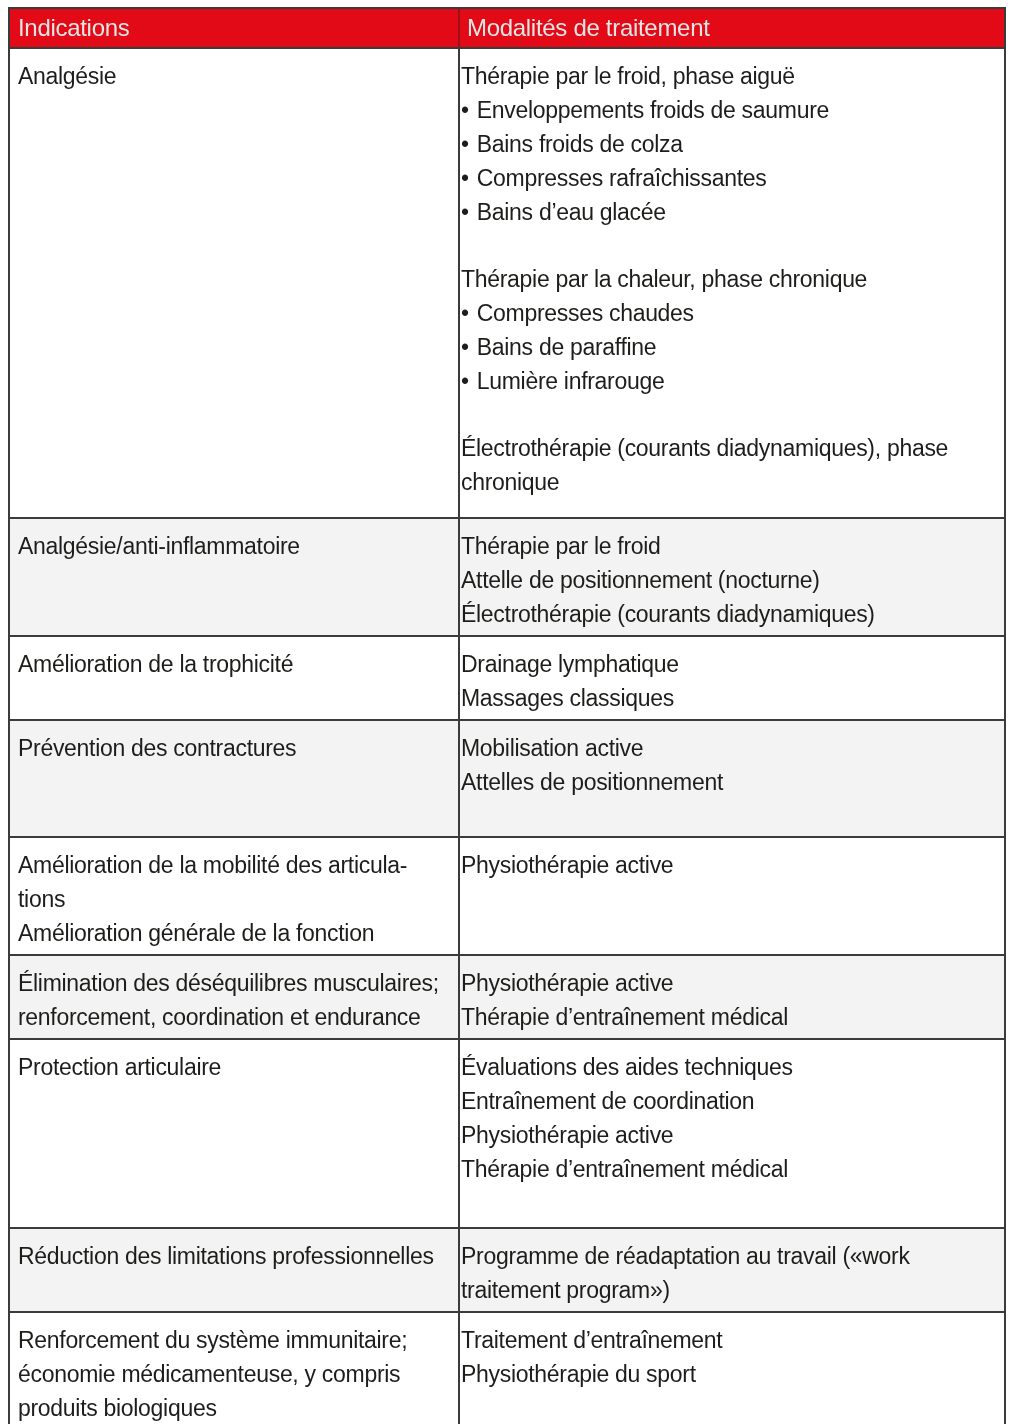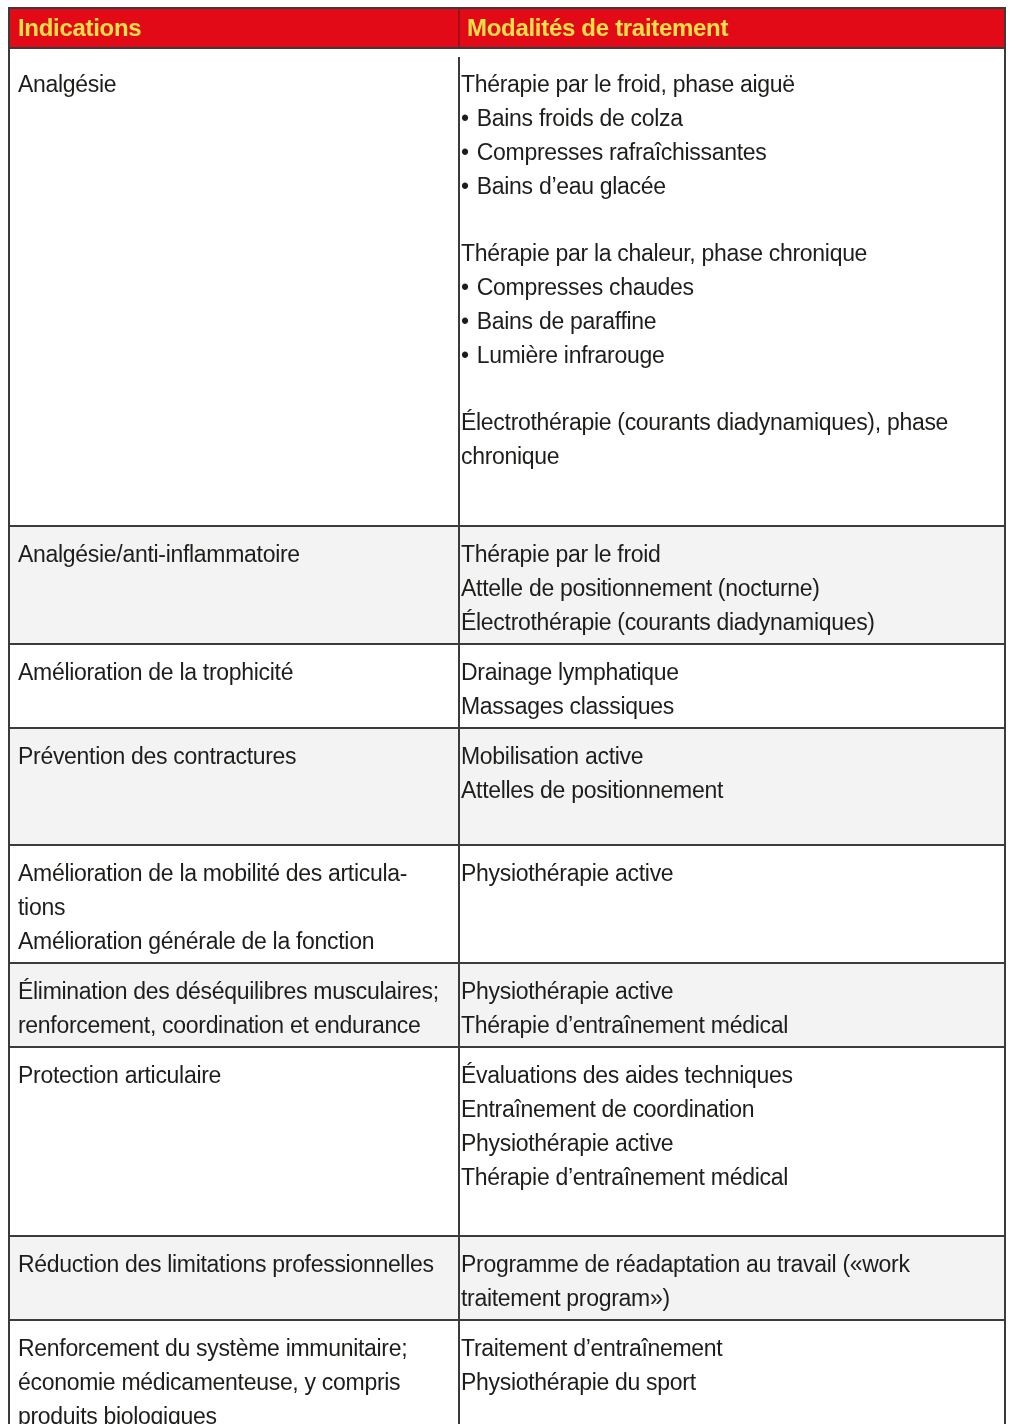--- a/index.html
+++ b/index.html
@@ -18,22 +18,22 @@
     background: #ffffff;
   }
   .header-row {
     display: flex;
     background: var(--header-bg, #e10a16);
     height: 40px;
     border-bottom: 2px solid #3b3b3b;
   }
   .hcell {
     display: flex; align-items: center;
-    color: #fde047;
-    font-weight: bold;
+    color: #e5e5e5;
+    font-weight: normal;
     font-size: 24px;
     letter-spacing: -0.3px;
   }
   .hcell.left {
     width: 450px;
     padding-left: 8px;
     border-right: 2px solid #9f1016;
   }
   .hcell.right { flex: 1; padding-left: 7px; }
   .rows .row { display: flex; background: #ffffff; }
@@ -48,21 +48,21 @@
   .cell.left {
     width: 450px;
     border-right: 2px solid #3b3b3b;
     padding-left: 8px;
   }
   .cell.right { flex: 1; padding-left: 1px; }
   .line { white-space: nowrap; }
   .bullet::before { content: "\2022"; margin-right: 8px; }
   .spacer { height: 33px; }
   
-  .rows .row:nth-child(1) { min-height: 468px; margin-top: 8px; }
+  .rows .row:nth-child(1) { min-height: 468px; }
   .rows .row:nth-child(2) { min-height: 117px; }
   .rows .row:nth-child(3) { min-height: 82px;  }
   .rows .row:nth-child(4) { min-height: 117px; }
   .rows .row:nth-child(5) { min-height: 114px; }
   .rows .row:nth-child(6) { min-height: 79px;  }
   .rows .row:nth-child(7) { min-height: 189px; }
   .rows .row:nth-child(8) { min-height: 81px;  }
   .rows .row:nth-child(9) { min-height: 116px; }
 </style>
 </head>
@@ -77,20 +77,21 @@
       <span>Modalités de traitement</span>
     </div>
   </div>
   <div class="rows">
   <div class="row">
     <div class="cell left">
           <div class="line">Analgésie</div>
         </div>
     <div class="cell right">
           <div class="line">Thérapie par le froid, phase aiguë</div>
+          <div class="line bullet">Enveloppements froids de saumure</div>
           <div class="line bullet">Bains froids de colza</div>
           <div class="line bullet">Compresses rafraîchissantes</div>
           <div class="line bullet">Bains d’eau glacée</div>
           <div class="spacer"></div>
           <div class="line">Thérapie par la chaleur, phase chronique</div>
           <div class="line bullet">Compresses chaudes</div>
           <div class="line bullet">Bains de paraffine</div>
           <div class="line bullet">Lumière infrarouge</div>
           <div class="spacer"></div>
           <div class="line">Électrothérapie (courants diadynamiques), phase</div>

